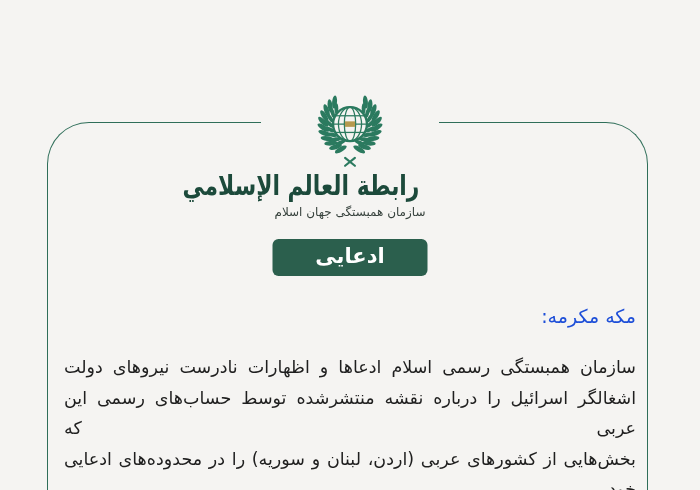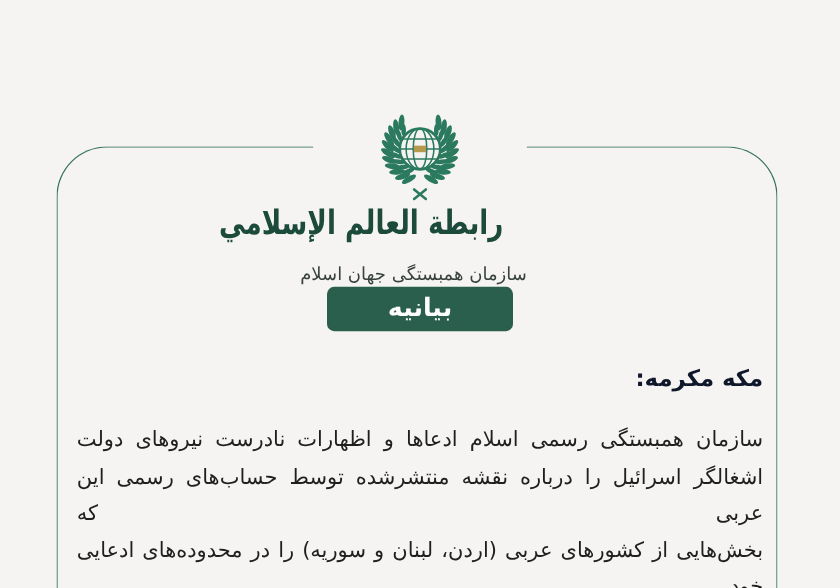--- a/index.html
+++ b/index.html
@@ -39,24 +39,24 @@
     font-size:28px;
     font-weight:bold;
     color:#1c4a3b;
     white-space:nowrap;
     transform:scaleX(.78);
     transform-origin:center;
     line-height:1.15;
     margin-top:-4px;
   }
   .orgname {
-    font-size:15px;
+    font-size:12px;
     color:#37423d;
     white-space:nowrap;
-    margin-top:17px;
+    margin-top:3px;
     letter-spacing:.2px;
   }
 
   .banner {
     position:absolute;
     top:239px; left:50%;
     transform:translateX(-50%);
     width:155px; height:37px;
     background:#2b5f4d;
     border-radius:6px;
@@ -65,22 +65,22 @@
     font-weight:bold;
     text-align:center;
     line-height:35px;
     z-index:3;
   }
 
   .heading {
     position:absolute;
     top:305px; right:64px;
     font-size:19px;
-    font-weight:bold;
-    color:#0f172a;
+    font-weight:normal;
+    color:#1d4ed8;
     z-index:3;
   }
 
   .bodytext {
     position:absolute;
     top:352px; right:64px; left:64px;
     z-index:3;
     color:#1f1f1f;
     font-size:17.5px;
     line-height:30.5px;
@@ -151,21 +151,21 @@
         <line x1="35.6" y1="48.5" x2="64.4" y2="48.5" stroke-width="1.3"></line>
         <path d="M45,74.5 L55,82.5 M55,74.5 L45,82.5" stroke-width="2.2" stroke-linecap="round"></path>
       </g>
       <rect x="44.8" y="37.2" width="10.4" height="5.6" fill="#b5994e"></rect>
     </svg>
     <div class="callig">رابطة العالم الإسلامي</div>
     <div class="orgname">سازمان همبستگی جهان اسلام</div>
   </div>
 
   <div class="banner">
-    <span>بیانیه</span>
+    <span>ادعایی</span>
   </div>
 
   <div class="heading">مکه مکرمه:</div>
 
   <div class="bodytext">
     <div class="pline">سازمان همبستگی رسمی اسلام ادعاها و اظهارات نادرست نیروهای دولت</div>
     <div class="pline">اشغالگر اسرائیل را درباره نقشه منتشرشده توسط حساب‌های رسمی این عربی که</div>
     <div class="pline">بخش‌هایی از کشورهای عربی (اردن، لبنان و سوریه) را در محدوده‌های ادعایی خود</div>
 
   </div>

